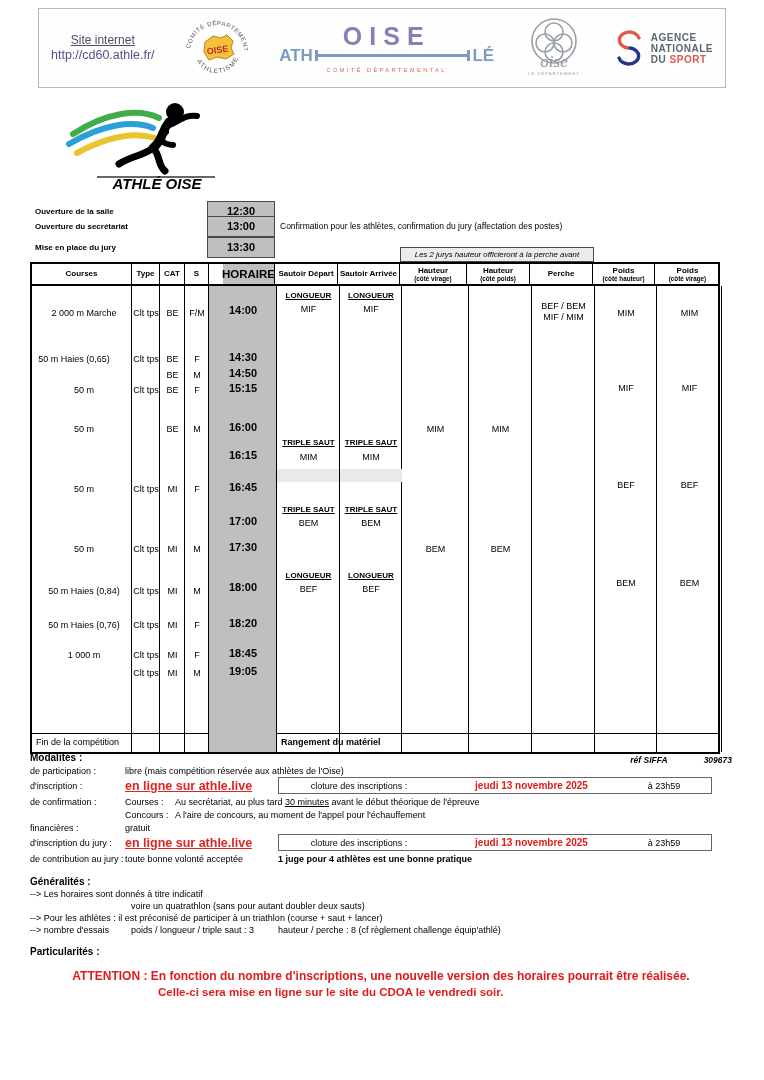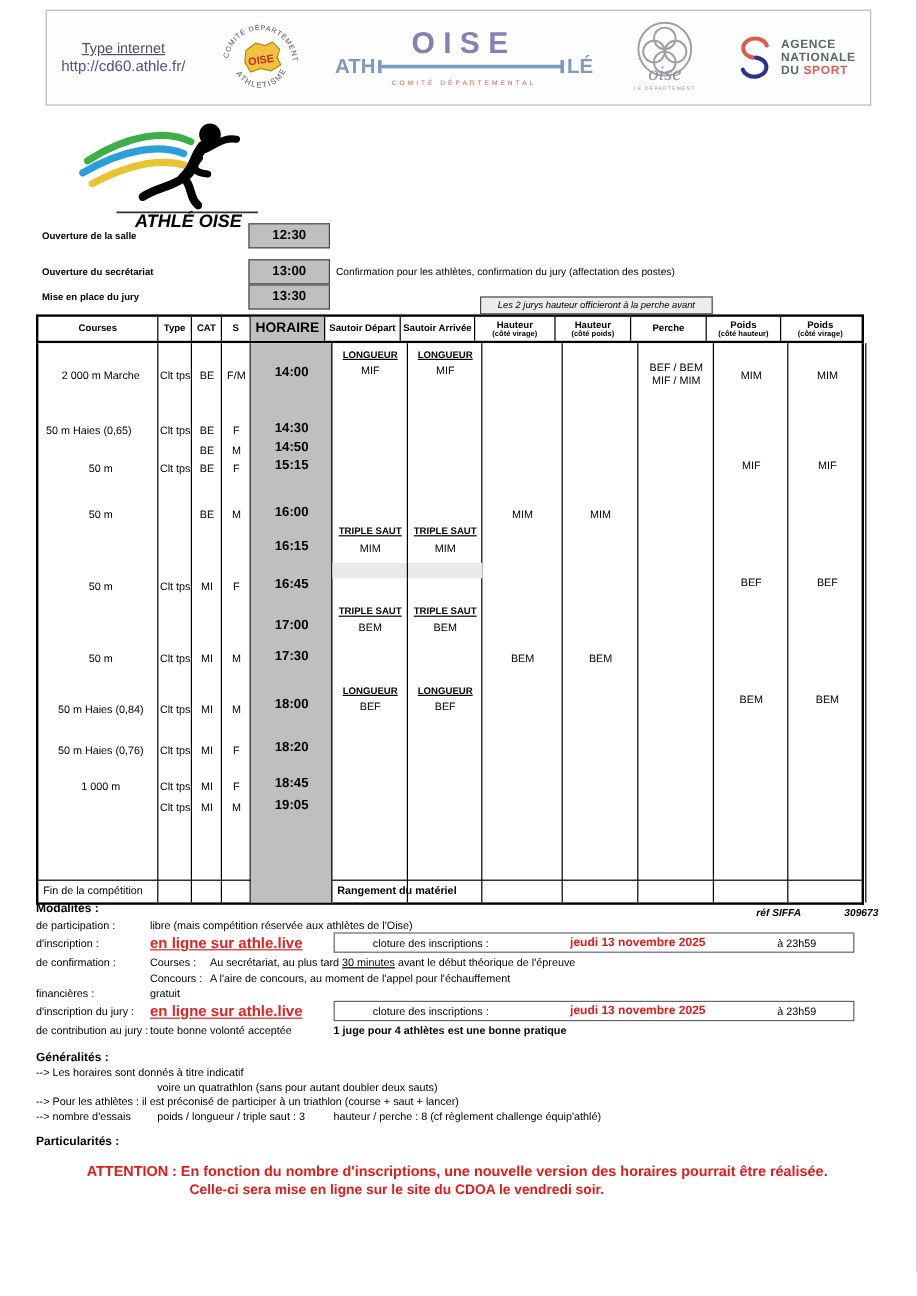--- a/index.html
+++ b/index.html
@@ -97,21 +97,21 @@
   .att2{font-size:11.5px;line-height:16px;padding-left:128px;}
   .gap10{height:10px;}
 </style>
 </head>
 <body>
 
 <div class="page">
 
   <div class="banner">
     <div class="site-block">
-      <span class="site-label">Type internet</span>
+      <span class="site-label">Site internet</span>
       <a class="site-url">http://cd60.athle.fr/</a>
     </div>
     <div class="cdlogo">
       <svg width="72" height="72" viewBox="0 0 72 72">
         <defs>
           <path id="arcT" d="M 9 40 A 27 27 0 0 1 63 40"></path>
           <path id="arcB" d="M 13 38 A 23 23 0 0 0 59 38"></path>
         </defs>
         <text font-size="6" fill="#555" letter-spacing="0.6"><textPath href="#arcT" startOffset="4%">COMITÉ DÉPARTEMENTAL</textPath></text>
         <text font-size="6.5" fill="#555" letter-spacing="1.2"><textPath href="#arcB" startOffset="16%">ATHLETISME</textPath></text>
@@ -165,21 +165,21 @@
       <path d="M103 34 C95 42 100 46 110 47" stroke="#000" stroke-width="6" fill="none" stroke-linecap="round"></path>
       <path d="M90 50 C80 58 68 58 56 66" stroke="#000" stroke-width="7" fill="none" stroke-linecap="round"></path>
       <path d="M90 50 C98 58 94 66 102 73" stroke="#000" stroke-width="7" fill="none" stroke-linecap="round"></path>
       <line x1="34" y1="79" x2="152" y2="79" stroke="#333" stroke-width="1.5"></line>
       <text x="94" y="91" font-size="15" font-weight="bold" font-style="italic" text-anchor="middle" fill="#000">ATHLÉ OISE</text>
     </svg>
   </div>
 
 
   <div id="pretable">
-      <div class="pre-row" style="top: 186px;">
+      <div class="pre-row" style="top: 201px;">
         <span class="pre-label">Ouverture de la salle</span>
         <span class="pre-time">12:30</span>
       </div>
       <div class="pre-row" style="top: 216px;">
         <span class="pre-label">Ouverture du secrétariat</span>
         <span class="pre-time">13:00</span>
         <span class="pre-note">Confirmation pour les athlètes, confirmation du jury (affectation des postes)</span>
       </div>
       <div class="pre-row" style="top: 237px;">
         <span class="pre-label">Mise en place du jury</span>
@@ -196,21 +196,21 @@
         </div>
         <div class="th" style="width: 28px; flex: 0 0 auto;">
           <div>Type</div>
         </div>
         <div class="th" style="width: 25px; flex: 0 0 auto;">
           <div>CAT</div>
         </div>
         <div class="th" style="width: 24px; flex: 0 0 auto;">
           <div>S</div>
         </div>
-        <div class="th th-horaire" style="width: 62px; flex: 0 0 auto;">
+        <div class="th th-horaire" style="width: 52px; flex: 0 0 auto; margin-left: 14px;">
           <div>HORAIRE</div>
         </div>
         <div class="th" style="width: 63px; flex: 0 0 auto;">
           <div>Sautoir Départ</div>
         </div>
         <div class="th" style="width: 62px; flex: 0 0 auto;">
           <div>Sautoir Arrivée</div>
         </div>
         <div class="th" style="width: 67px; flex: 0 0 auto;">
           <div>Hauteur</div>

